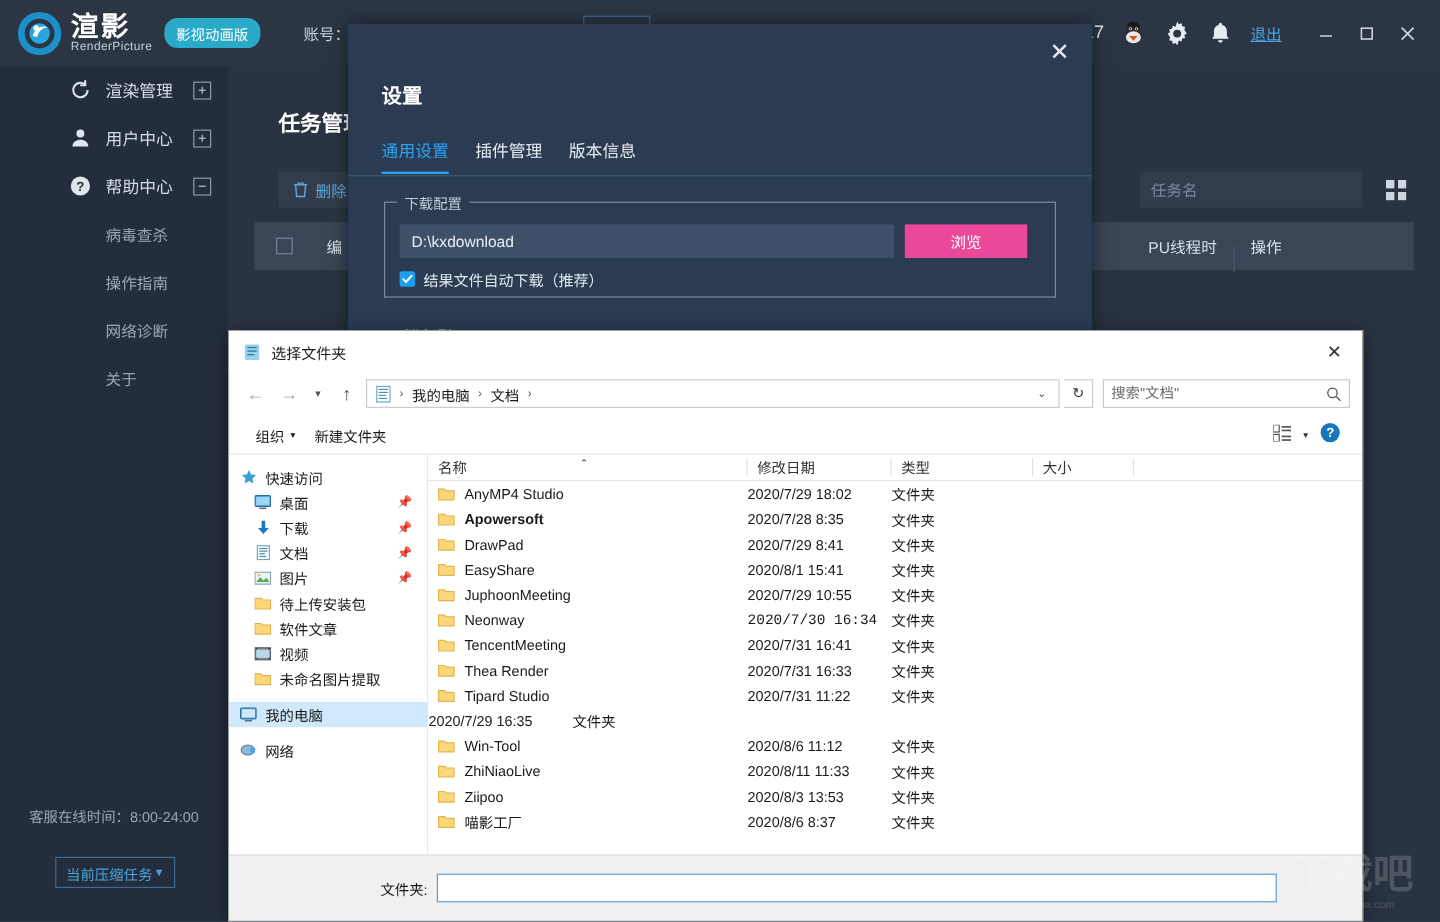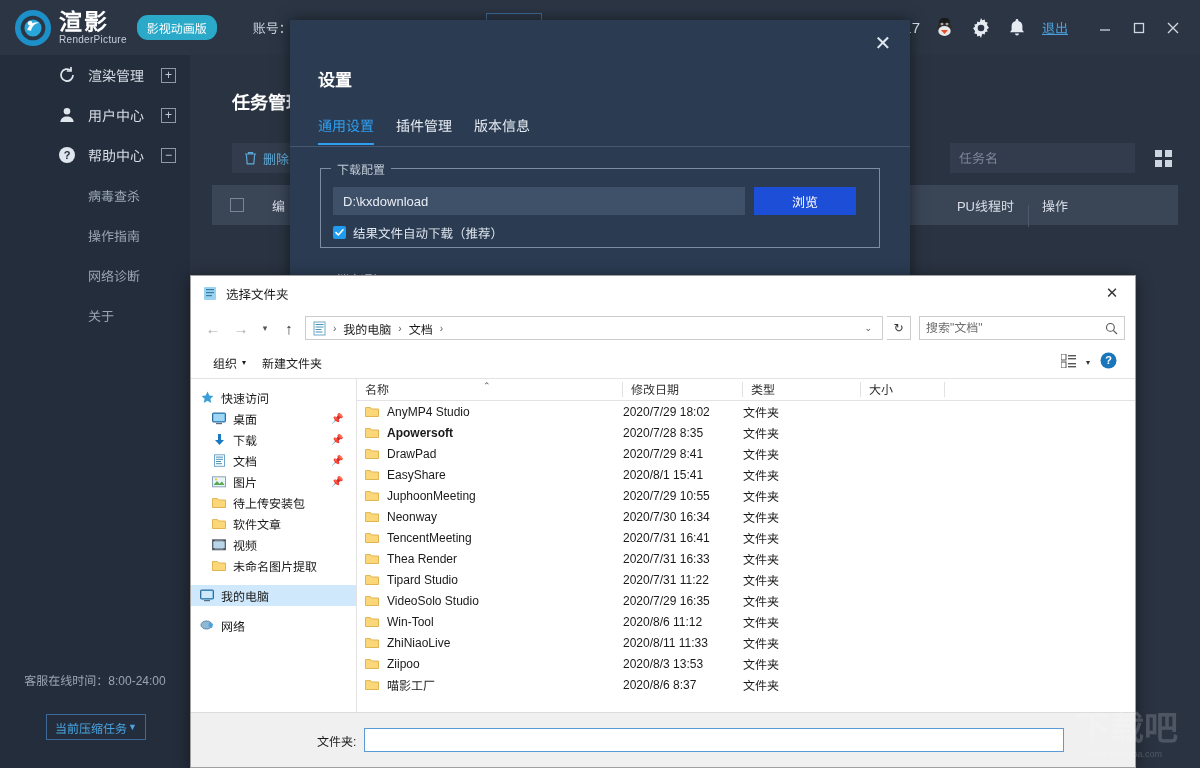--- a/index.html
+++ b/index.html
@@ -120,21 +120,21 @@
   }
   .grp-download { left: 30px; top: 148px; width: 560px; height: 80px; }
   .grp-notify { left: 30px; top: 258px; width: 560px; height: 60px; }
   .path-input {
     position: absolute; left: 12px; top: 18px; width: 412px; height: 28px;
     background: #3e5169; border: none; outline: none;
     color: #e8edf4; font-size: 13px; padding: 0 10px; font-family: inherit;
   }
   .btn-browse {
     position: absolute; left: 433px; top: 18px; width: 102px; height: 28px;
-    background: #1d4ed8; color: #fff; border: none; font-size: 13px; cursor: pointer; font-family: inherit;
+    background: #ec4899; color: #fff; border: none; font-size: 13px; cursor: pointer; font-family: inherit;
   }
   .chk-row { position: absolute; left: 12px; top: 54px; display: flex; align-items: center; gap: 7px; }
   .chk-box {
     width: 13px; height: 13px; background: #1f9cf0; border-radius: 2px;
     display: flex; align-items: center; justify-content: center;
   }
   .chk-label { color: #e1e7ef; font-size: 12.5px; }
 
   
   .file-dlg {
@@ -648,21 +648,21 @@
               <div class="cell-type" style="width: 118px;">文件夹</div>
               <div style="width: 84px;"></div>
             </div>
             <div class="lp-row">
               <div class="cell-name" style="width: 266px;">
                 <svg class="folder-ico" viewBox="0 0 14 12">
                   <path d="M0.5 1.6h5l1.2 1.4h6.8v7.5H0.5z" fill="#fcd77a" stroke="#e0b550"></path>
                 </svg>
                 <span>Neonway</span>
               </div>
-              <div class="cell-date" style="width: 120px;">2020/7/30 16:34</div>
+              <div class="cell-date" style="width: 120px; font-family: Liberation Mono, monospace;">2020/7/30 16:34</div>
               <div class="cell-type" style="width: 118px;">文件夹</div>
               <div style="width: 84px;"></div>
             </div>
             <div class="lp-row">
               <div class="cell-name" style="width: 266px;">
                 <svg class="folder-ico" viewBox="0 0 14 12">
                   <path d="M0.5 1.6h5l1.2 1.4h6.8v7.5H0.5z" fill="#fcd77a" stroke="#e0b550"></path>
                 </svg>
                 <span>TencentMeeting</span>
               </div>
@@ -686,26 +686,20 @@
                 <svg class="folder-ico" viewBox="0 0 14 12">
                   <path d="M0.5 1.6h5l1.2 1.4h6.8v7.5H0.5z" fill="#fcd77a" stroke="#e0b550"></path>
                 </svg>
                 <span>Tipard Studio</span>
               </div>
               <div class="cell-date" style="width: 120px;">2020/7/31 11:22</div>
               <div class="cell-type" style="width: 118px;">文件夹</div>
               <div style="width: 84px;"></div>
             </div>
             <div class="lp-row">
-              <div class="cell-name" style="width: 266px;">
-                <svg class="folder-ico" viewBox="0 0 14 12">
-                  <path d="M0.5 1.6h5l1.2 1.4h6.8v7.5H0.5z" fill="#fcd77a" stroke="#e0b550"></path>
-                </svg>
-                <span>VideoSolo Studio</span>
-              </div>
               <div class="cell-date" style="width: 120px;">2020/7/29 16:35</div>
               <div class="cell-type" style="width: 118px;">文件夹</div>
               <div style="width: 84px;"></div>
             </div>
             <div class="lp-row">
               <div class="cell-name" style="width: 266px;">
                 <svg class="folder-ico" viewBox="0 0 14 12">
                   <path d="M0.5 1.6h5l1.2 1.4h6.8v7.5H0.5z" fill="#fcd77a" stroke="#e0b550"></path>
                 </svg>
                 <span>Win-Tool</span>

